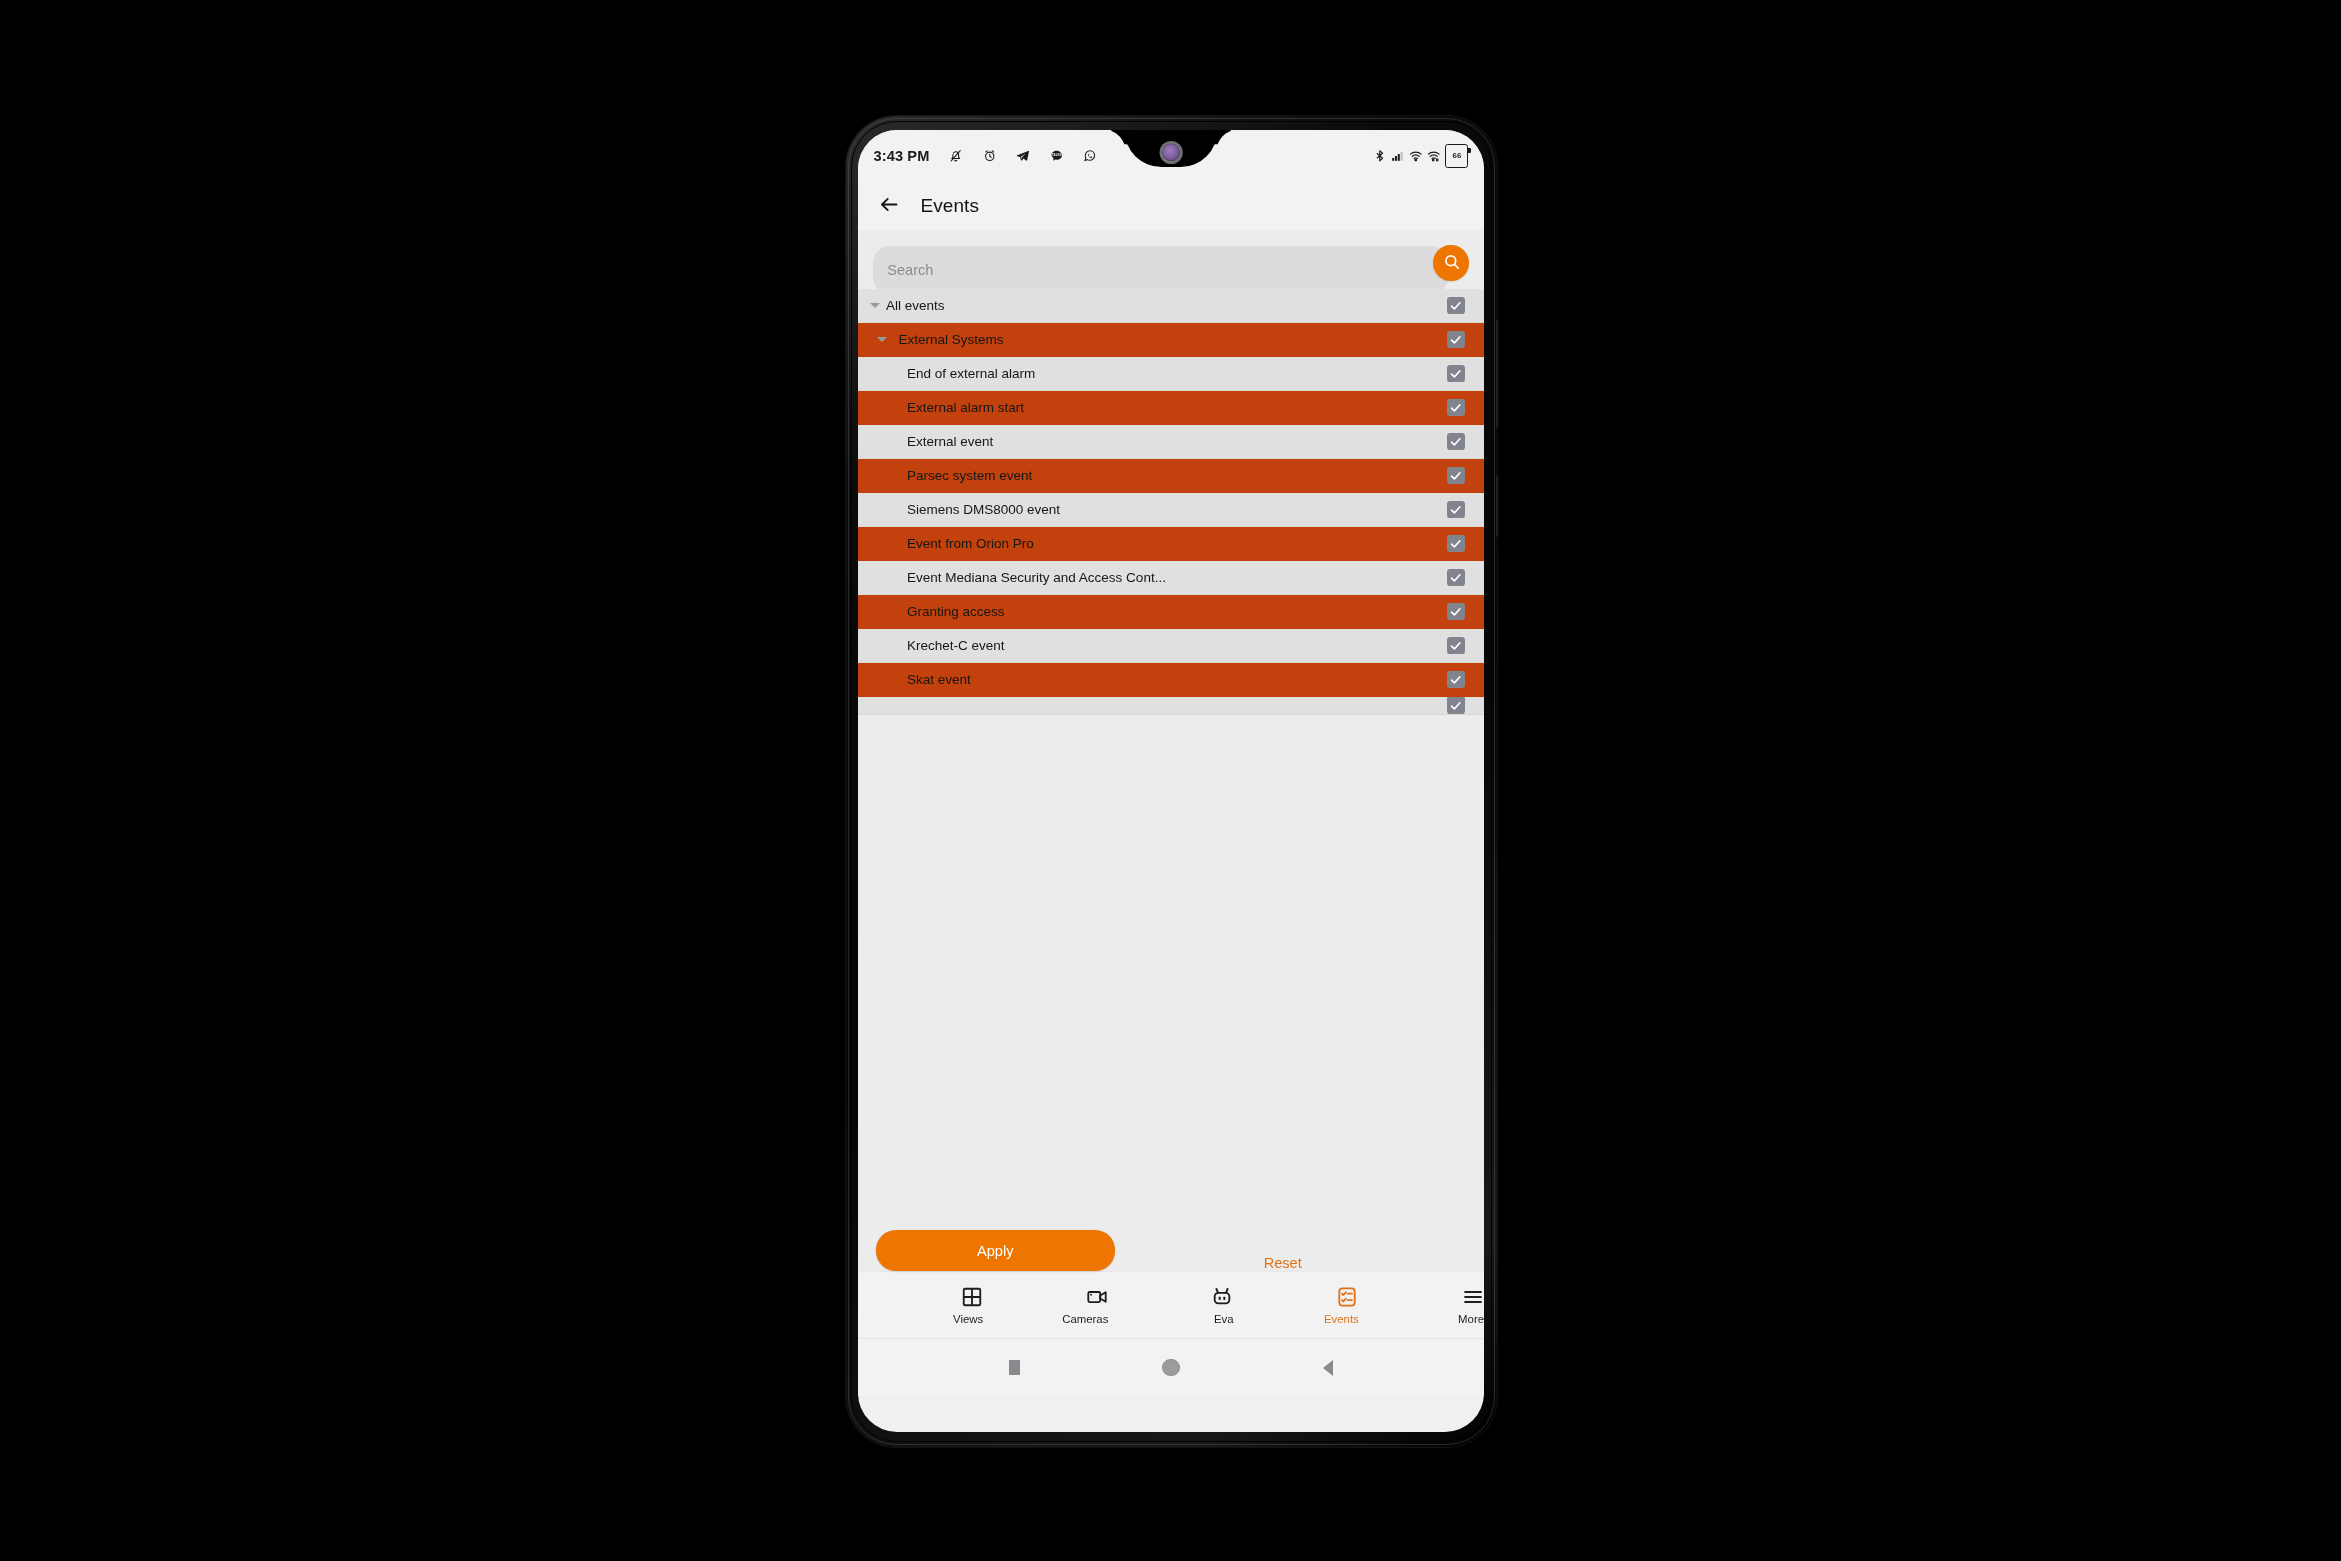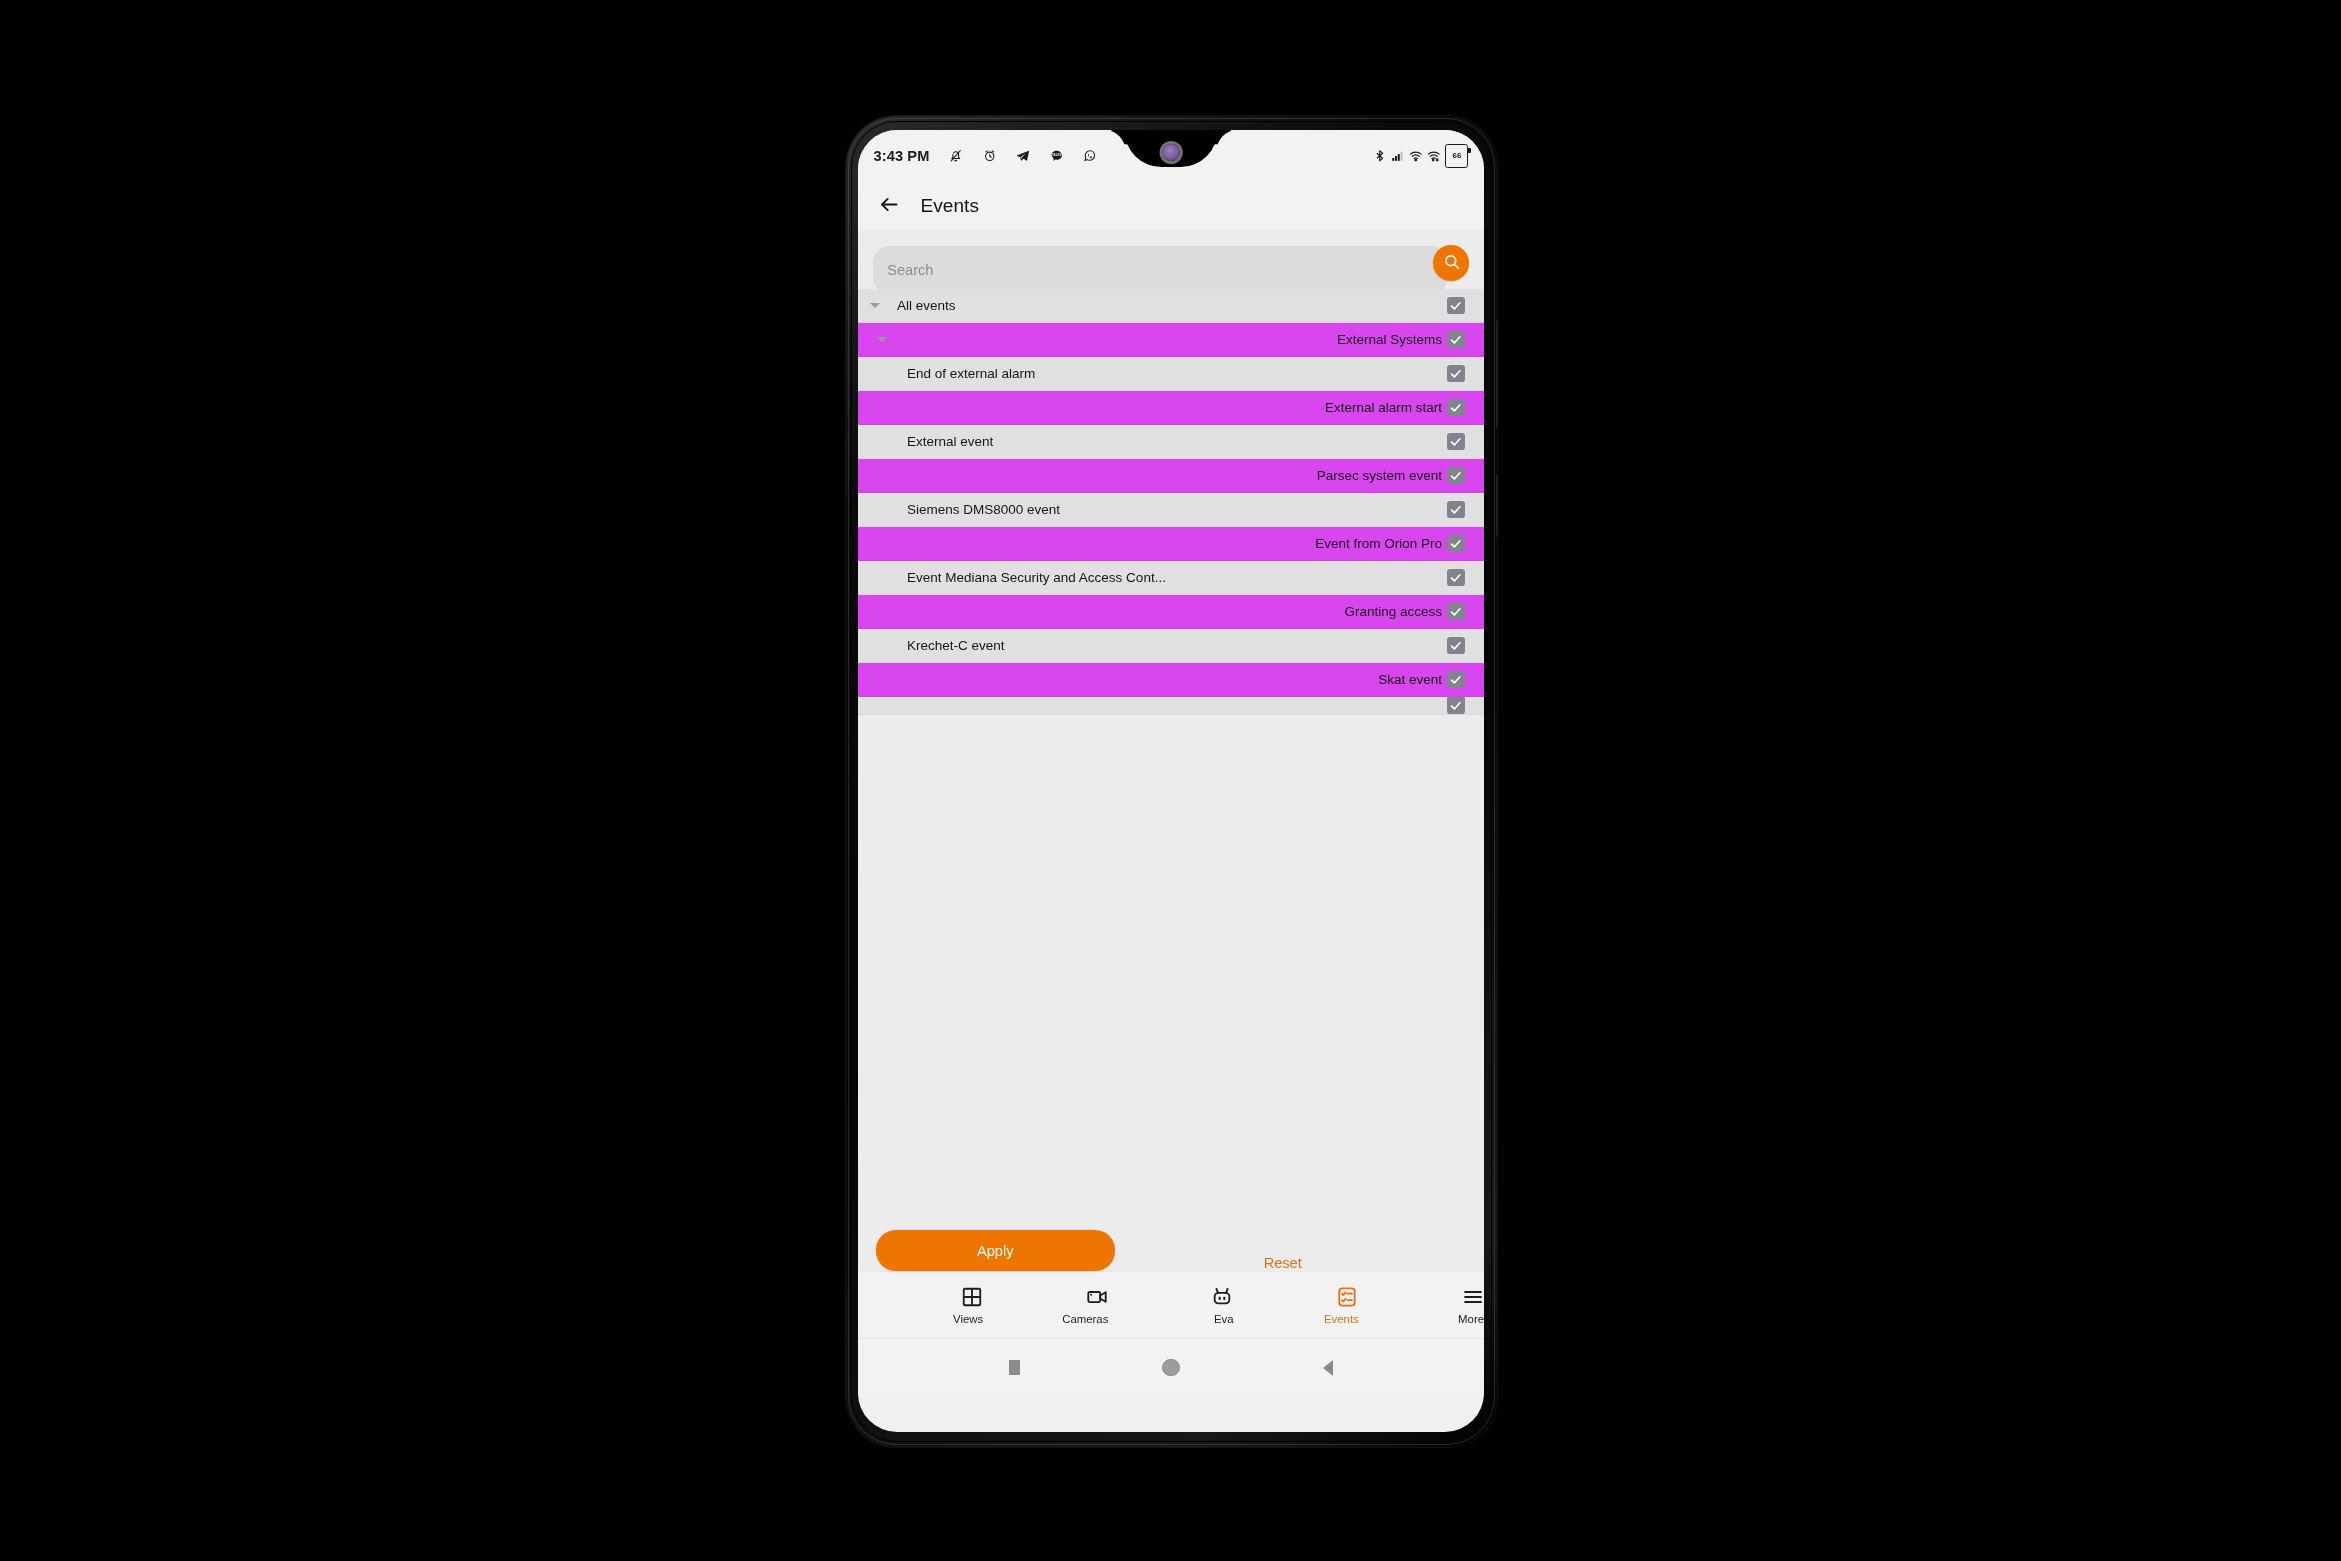--- a/index.html
+++ b/index.html
@@ -135,21 +135,21 @@
 
   
   .event-list { flex:1 1 auto; overflow:hidden; position:relative; }
   .row {
     height: 34px;
     display:flex; align-items:center;
     position:relative;
     border-bottom:0.5px solid rgba(0,0,0,0.035);
   }
   .row.alt { background:#e0e0e0; }
-  .row.norm { background:#d946ef;text-align:right; }
+  .row.norm { background:#c2410c; }
   .row-arrow {
     width:17.7px; height:17.7px; flex:0 0 auto;
     display:flex; align-items:center; justify-content:center;
   }
   .tri-down {
     width:0; height:0;
     border-left:5.7px solid transparent;
     border-right:5.7px solid transparent;
     border-top:5.7px solid #9a9a9e;
   }
@@ -160,21 +160,21 @@
   }
   .chk {
     width:17.7px; height:17.7px; border-radius:3.1px; flex:0 0 auto;
     background:#81848f; margin-right:19px;
     display:flex; align-items:center; justify-content:center;
     cursor:pointer;
   }
   .chk svg { width:13.5px; height:13.5px; }
   
   .lvl0 .row-arrow { margin-left: 8.3px; }
-  .lvl0 .row-label { margin-left: 13px; }
+  .lvl0 .row-label { margin-left: 2px; }
   .lvl1 .row-arrow { margin-left: 15.6px; }
   .lvl1 .row-label { margin-left: 7.3px; }
   .lvl2 .row-label { margin-left: 49px; }
   .row.clipped { height: 17.7px; overflow:hidden; }
 
   
   .action-bar {
     height: 68px; background:#ececec;
     display:flex; align-items:flex-end; padding: 0 17.7px;
   }

